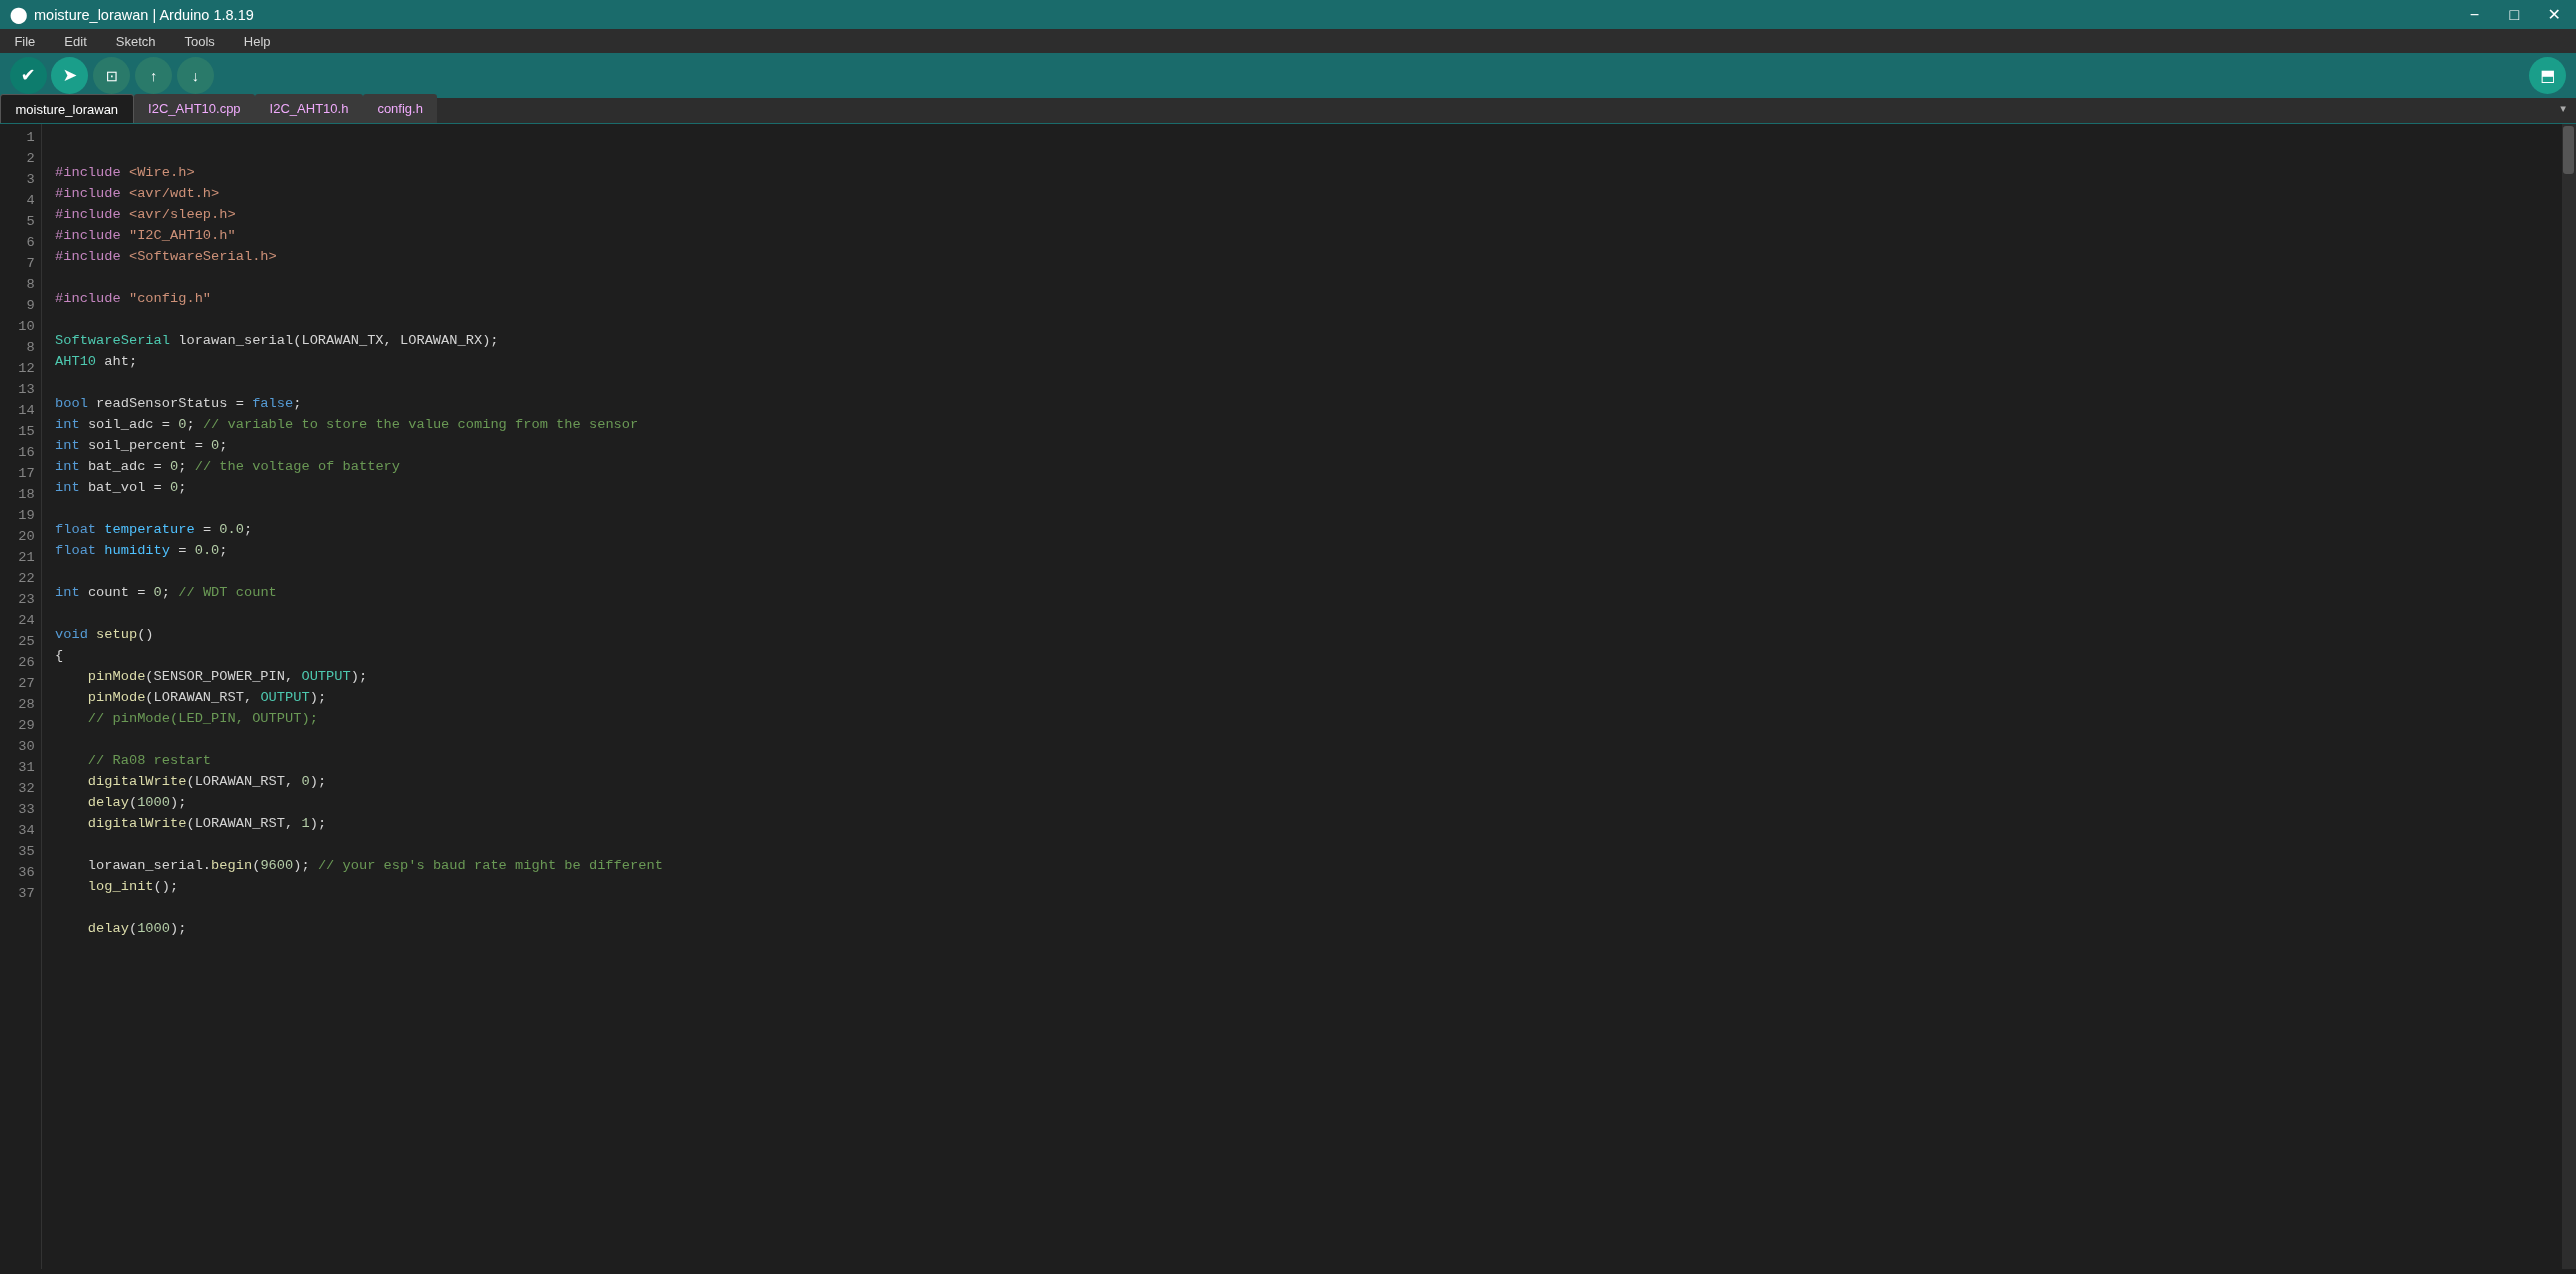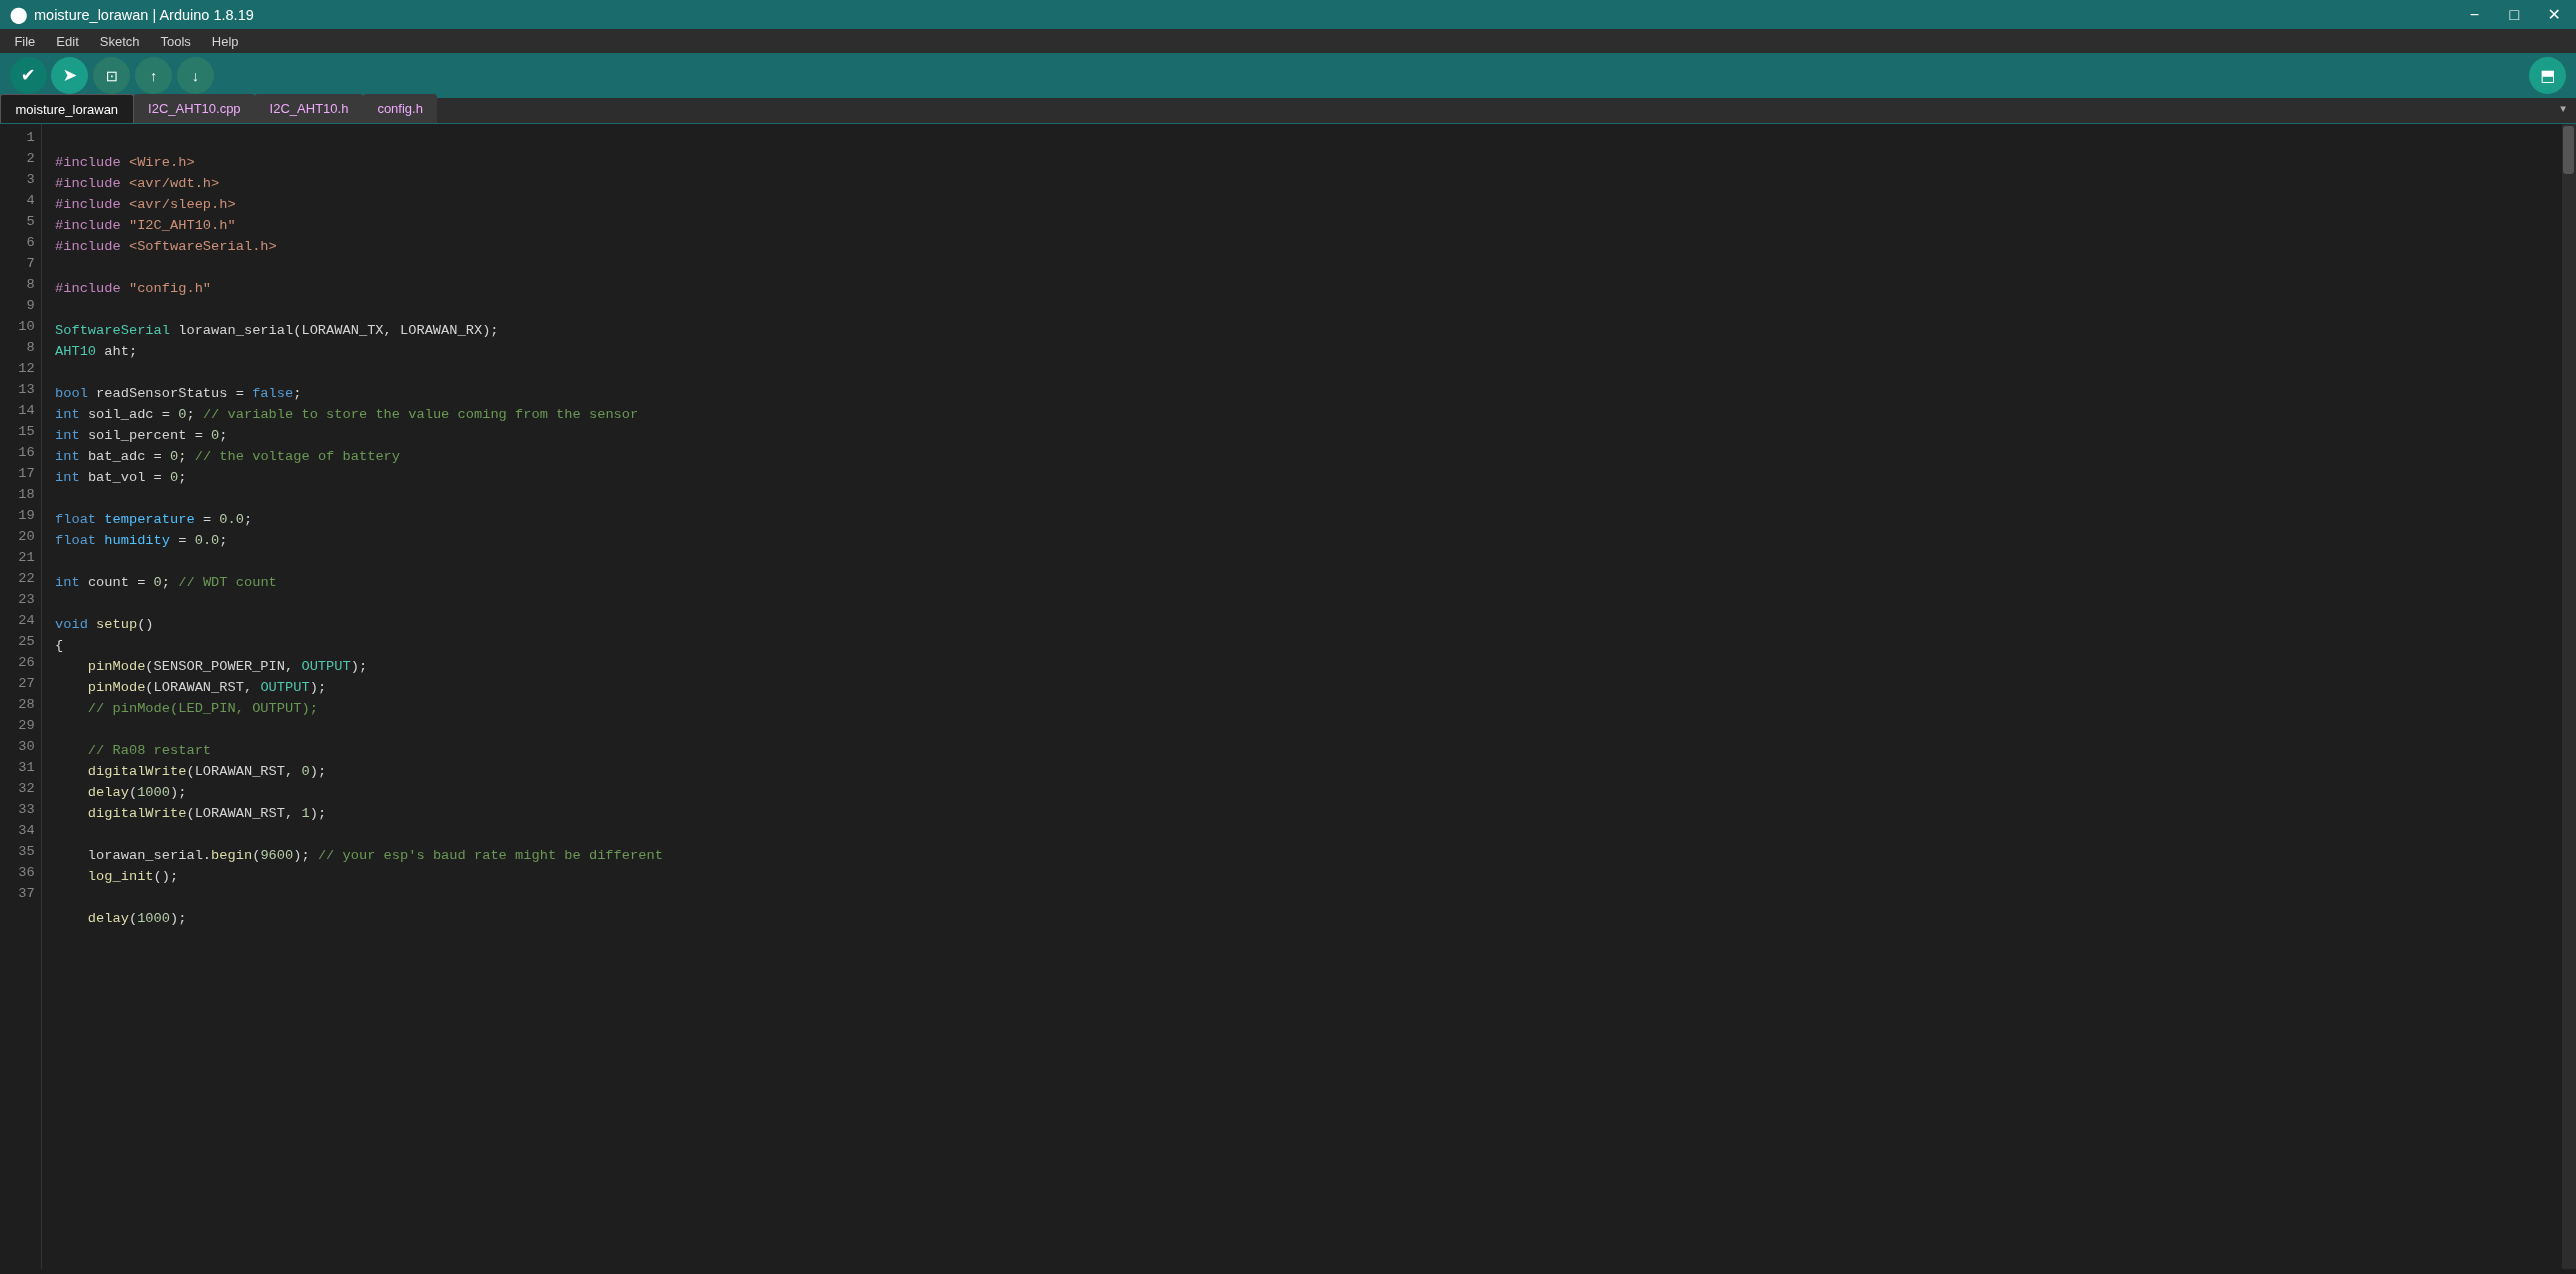--- a/index.html
+++ b/index.html
@@ -41,21 +41,21 @@
       justify-content: center;
     }
 
     
     #menu-bar {
       background: #2d2d2d;
       height: 24px;
       display: flex;
       align-items: center;
       padding: 0 6.4px;
-      gap: 5px;
+      gap: 13px;
       font-family: Arial, sans-serif;
       font-size: 13px;
       color: #d4d4d4;
     }
     .menu-item {
       padding: 3.2px 8px;
       cursor: pointer;
     }
 
     
@@ -173,21 +173,21 @@
       padding: 3.2px 6.4px 3.2px 3.2px;
       text-align: right;
       user-select: none;
       border-right: 0.8px solid #333;
       overflow: hidden;
     }
 
     
     #code-area {
       flex: 1;
-      padding: 7px 13px;
+      padding: 17px 13px;
       font-size: 13.7px;
       line-height: 21px;
       overflow: hidden;
       white-space: pre;
     }
 
     
     #scrollbar {
       width: 14.5px;
       background: #2d2d2d;

